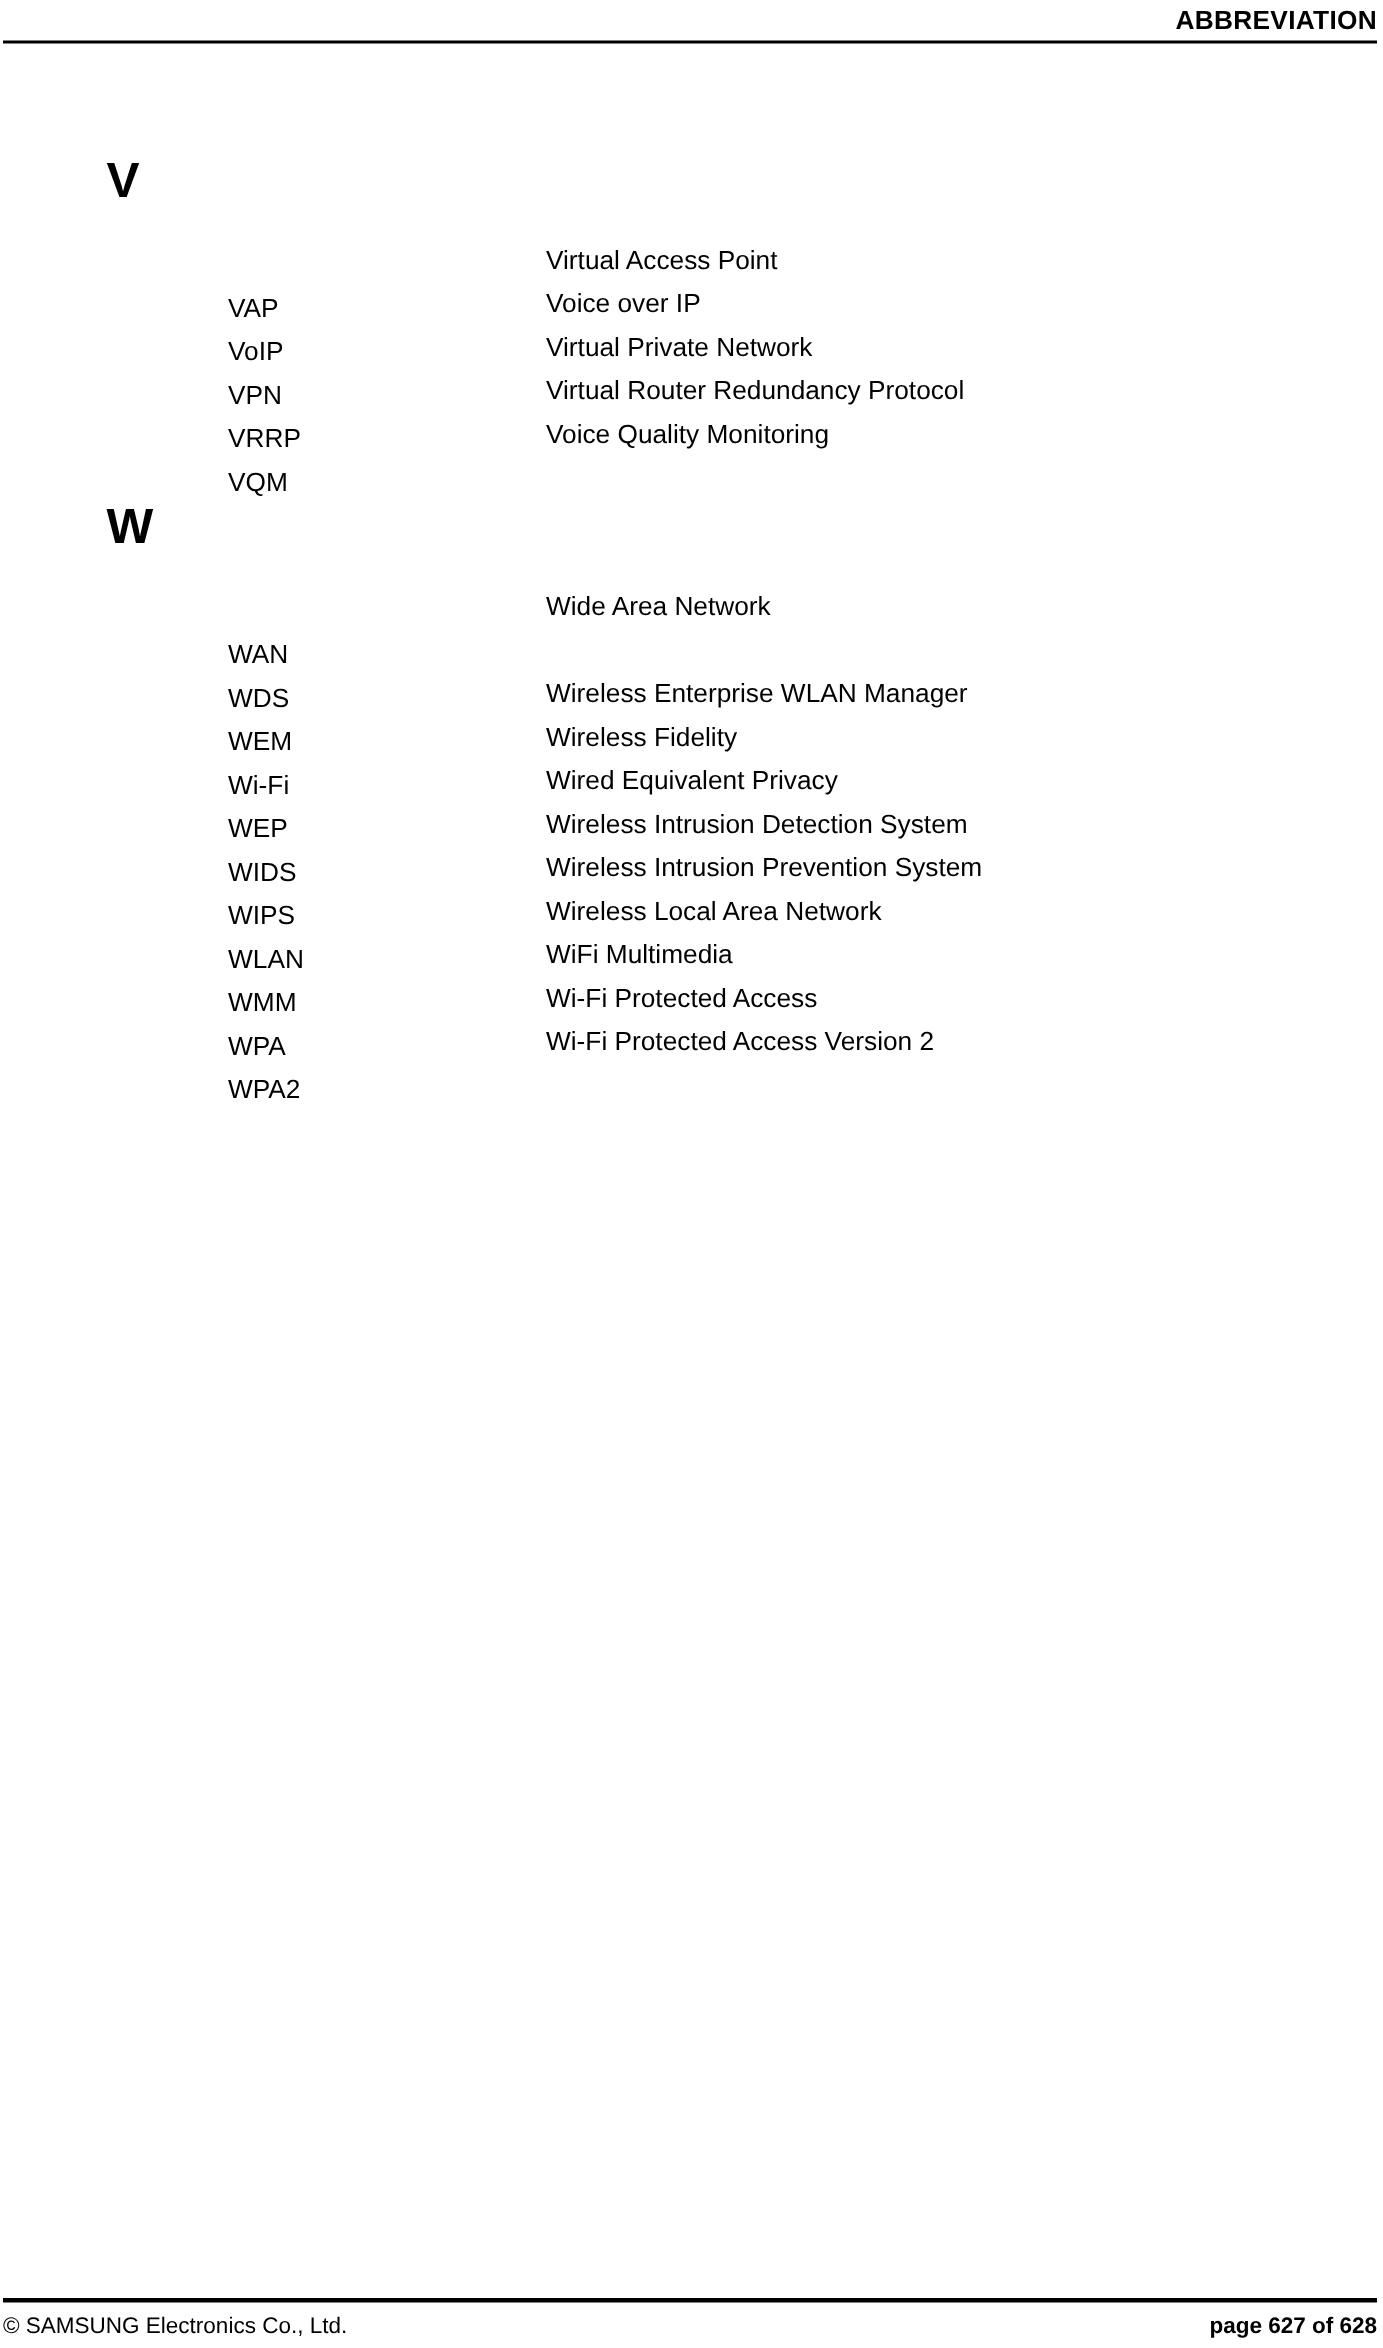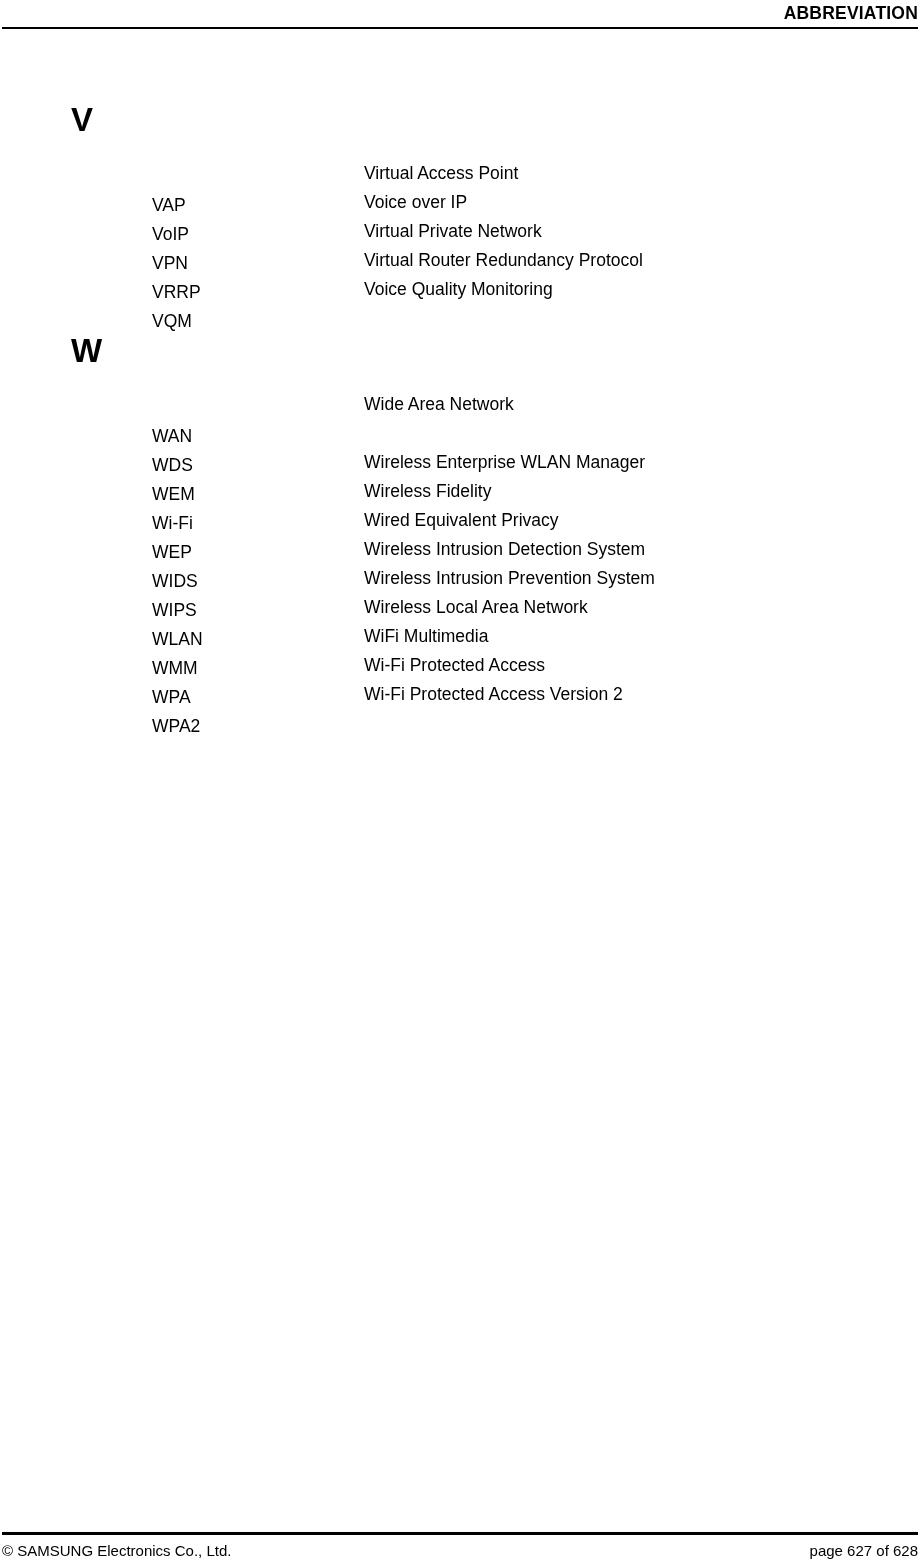--- a/index.html
+++ b/index.html
@@ -124,21 +124,21 @@
     position: absolute;
     left: 0;
     top: 0;
     white-space: nowrap;
     text-align: right;
   }
   .footer-right {
     position: absolute;
     right: 0;
     top: 0;
-    font-weight: normal;
+    font-weight: bold;
     white-space: nowrap;
   }
 </style>
 </head>
 <body>
 
 <div class="page">
 
   <div class="page-header">
     <div class="header-title">ABBREVIATION</div>

